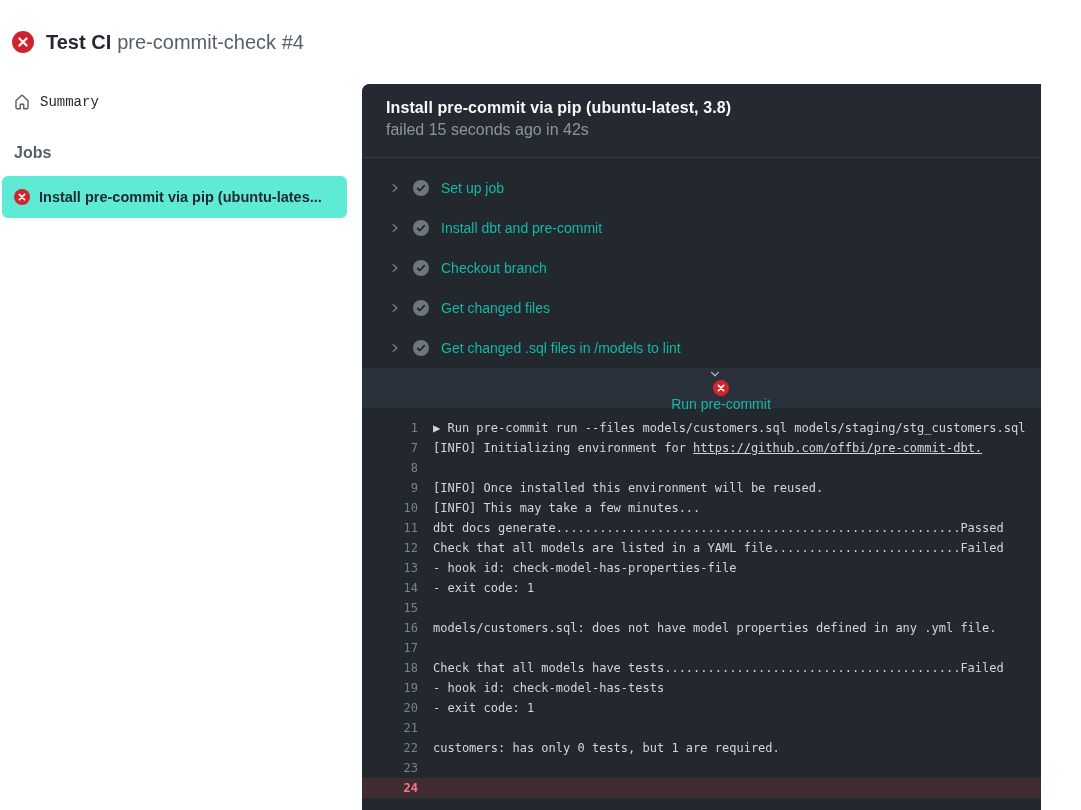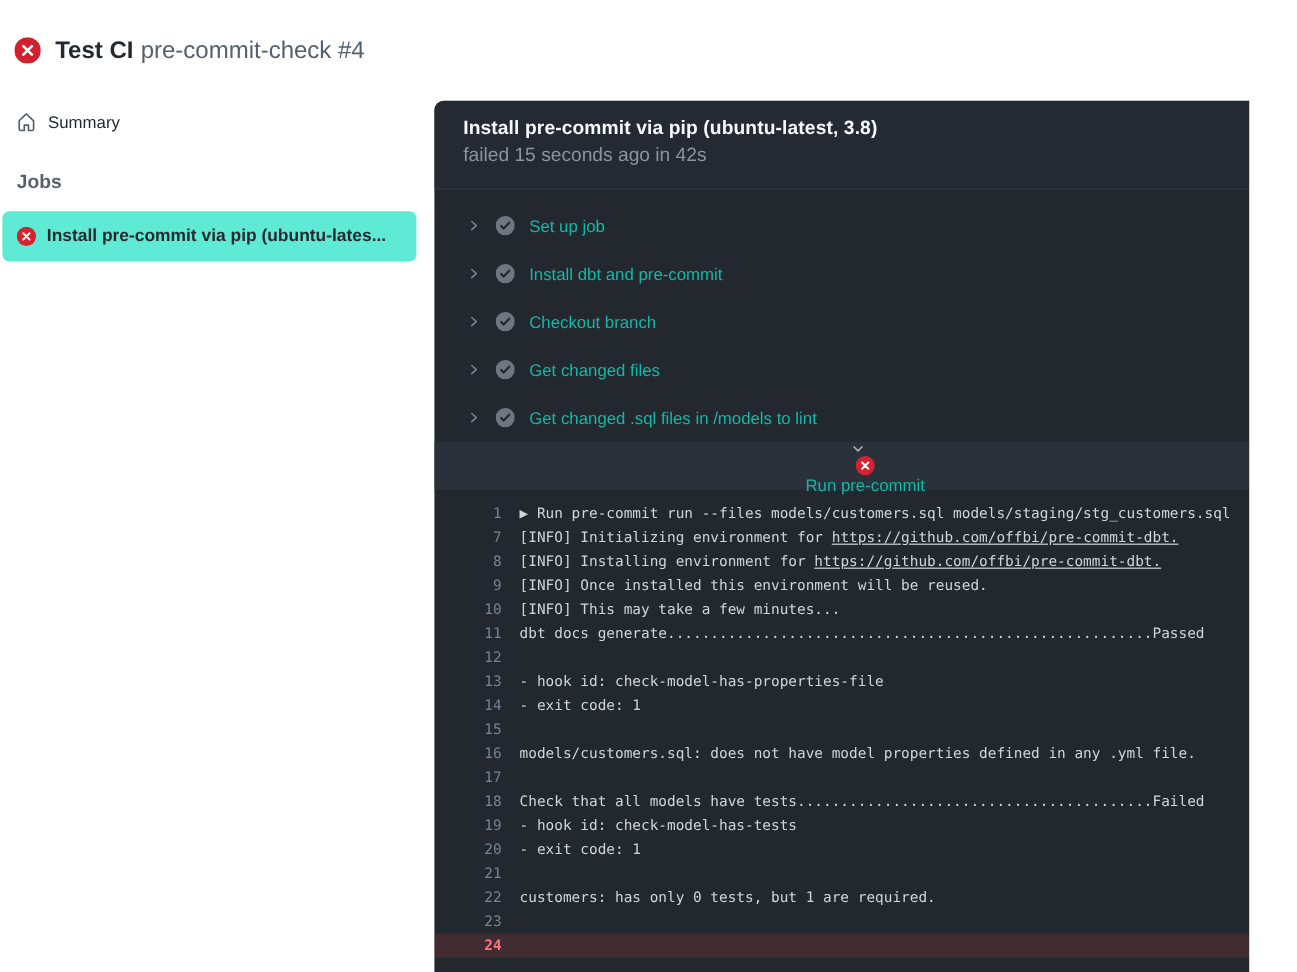--- a/index.html
+++ b/index.html
@@ -11,21 +11,21 @@
   .run-header { position:absolute; top:0; left:0; right:0; height:84px;
     display:flex; align-items:center; padding-left:12px; background:#fff; }
   .run-header .status-ico { width:22px; height:22px; flex:none; }
   .run-title { margin-left:12px; font-size:20px; white-space:nowrap; }
   .run-title .wf { font-weight:700; color:#24292f; }
   .run-title .rn { font-weight:400; color:#57606a; margin-left:6px; }
 
   
   .sidebar { position:absolute; top:84px; left:0; width:362px; bottom:0; background:#fff; }
   .summary-row { display:flex; align-items:flex-end; gap:10px; padding:10px 14px;
-    cursor:pointer; }
+    cursor:pointer;font-family:Liberation Mono, monospace; }
   .summary-row .lbl { font-size:14px; color:#24292f; }
   .jobs-label { margin:24px 0 0 14px; font-size:16px; font-weight:700; color:#57606a; }
   .job-item { margin:14px 14px 0 2px; width:345px; height:42px; background:#5eead4;
     border-radius:6px; display:flex; align-items:center; gap:9px; padding:0 10px 0 12px;
     cursor:pointer; }
   .job-item .lbl { font-size:14.5px; font-weight:600; color:#24292f; white-space:nowrap;
     overflow:hidden; }
 
   
   .job-panel { position:absolute; top:84px; left:362px; right:0; bottom:0;
@@ -147,25 +147,25 @@
           <svg class="st-ico" viewBox="0 0 16 16">
             <circle cx="8" cy="8" r="8" fill="#d1242f"></circle>
             <path d="M5.4 5.4l5.2 5.2M10.6 5.4l-5.2 5.2" stroke="#ffffff" stroke-width="1.6" stroke-linecap="round"></path>
           </svg>
           <span class="step-label">Run pre-commit</span>
         </div>
       </div>
     <div class="log" id="log">
         <div class="log-line"><span class="ln">1</span><span class="lt"><span>▶ Run pre-commit run --files models/customers.sql models/staging/stg_customers.sql</span></span></div>
         <div class="log-line"><span class="ln">7</span><span class="lt"><span>[INFO] Initializing environment for </span><span class="log-link">https://github.com/offbi/pre-commit-dbt.</span></span></div>
-        <div class="log-line"><span class="ln">8</span><span class="lt"><span>[INFO] Installing environment for </span><span class="log-link">https://github.com/offbi/pre-commit-dbt.</span></span></div>
+        <div class="log-line"><span class="ln">8</span></div>
         <div class="log-line"><span class="ln">9</span><span class="lt"><span>[INFO] Once installed this environment will be reused.</span></span></div>
         <div class="log-line"><span class="ln">10</span><span class="lt"><span>[INFO] This may take a few minutes...</span></span></div>
         <div class="log-line"><span class="ln">11</span><span class="lt"><span>dbt docs generate........................................................Passed</span></span></div>
-        <div class="log-line"><span class="ln">12</span></div>
+        <div class="log-line"><span class="ln">12</span><span class="lt"><span>Check that all models are listed in a YAML file..........................Failed</span></span></div>
         <div class="log-line"><span class="ln">13</span><span class="lt"><span>- hook id: check-model-has-properties-file</span></span></div>
         <div class="log-line"><span class="ln">14</span><span class="lt"><span>- exit code: 1</span></span></div>
         <div class="log-line"><span class="ln">15</span><span class="lt"></span></div>
         <div class="log-line"><span class="ln">16</span><span class="lt"><span>models/customers.sql: does not have model properties defined in any .yml file.</span></span></div>
         <div class="log-line"><span class="ln">17</span><span class="lt"></span></div>
         <div class="log-line"><span class="ln">18</span><span class="lt"><span>Check that all models have tests.........................................Failed</span></span></div>
         <div class="log-line"><span class="ln">19</span><span class="lt"><span>- hook id: check-model-has-tests</span></span></div>
         <div class="log-line"><span class="ln">20</span><span class="lt"><span>- exit code: 1</span></span></div>
         <div class="log-line"><span class="ln">21</span><span class="lt"></span></div>
         <div class="log-line"><span class="ln">22</span><span class="lt"><span>customers: has only 0 tests, but 1 are required.</span></span></div>

